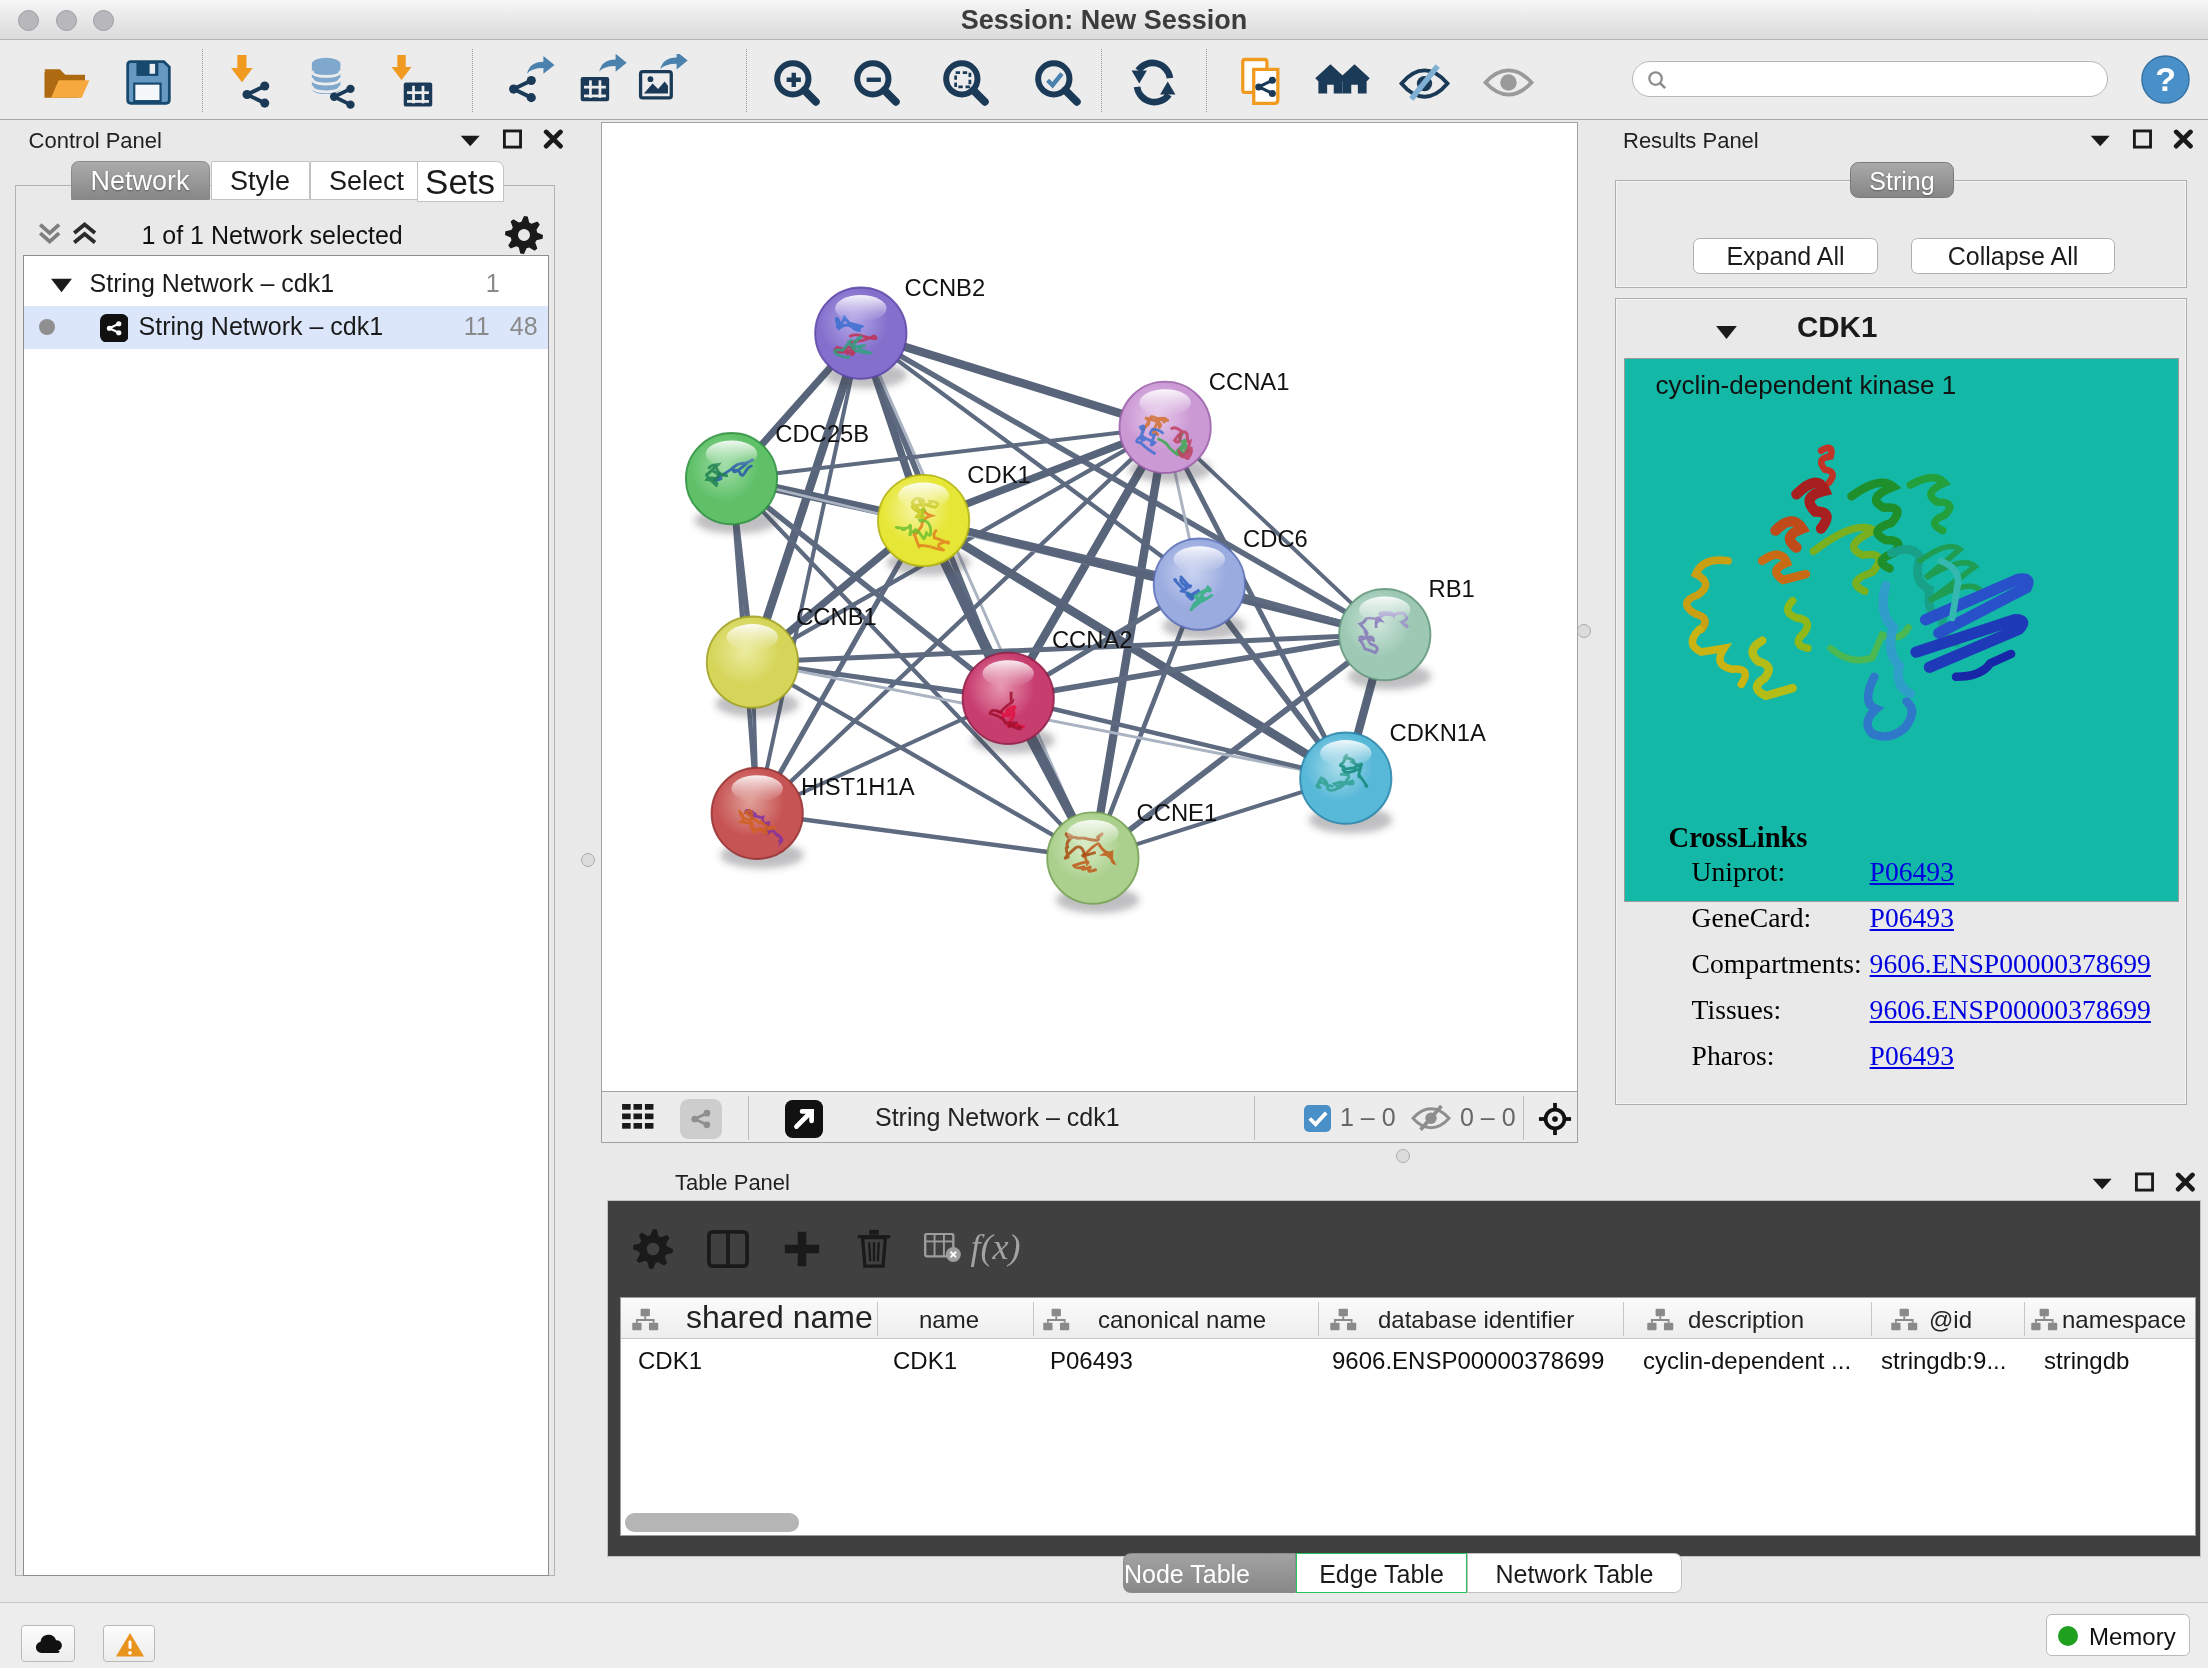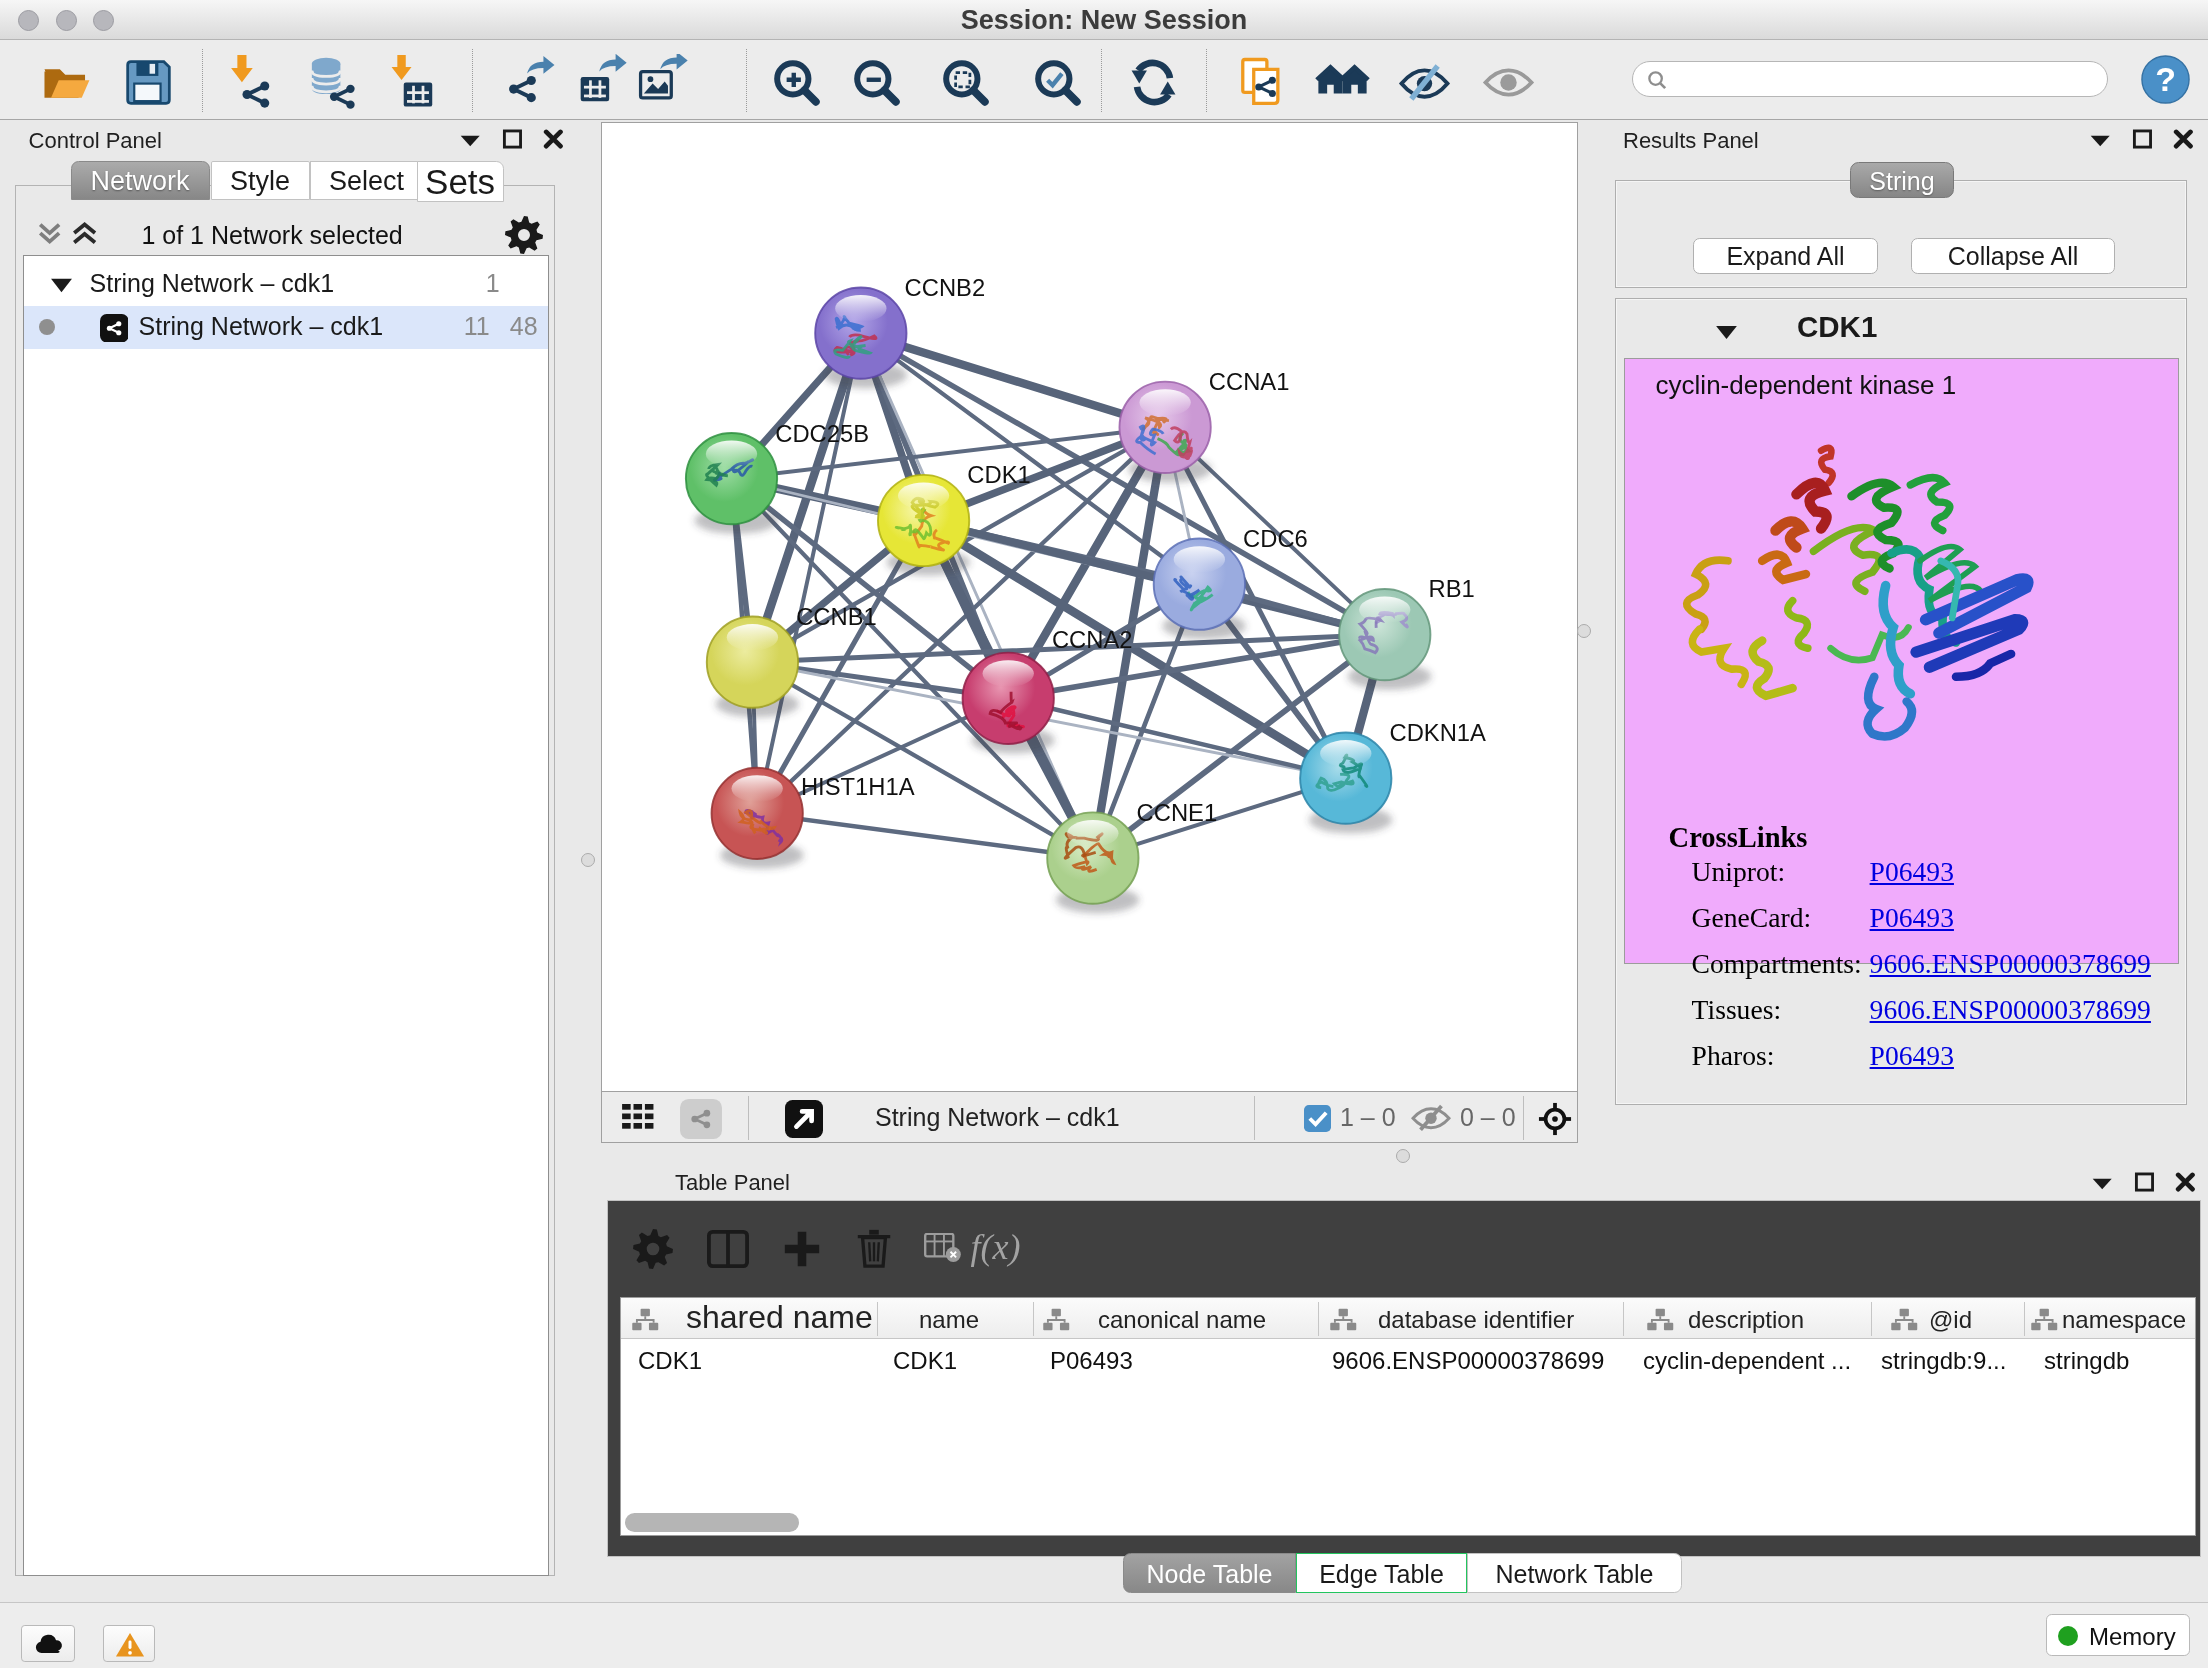--- a/index.html
+++ b/index.html
@@ -503,21 +503,21 @@
     </svg>
 <div class="abs" style="left:34px;top:58px;width:572px;height:108px;border:1px solid #aeaeae;box-shadow:inset 0 0 0 1px #f5f5f5"></div>
 <div class="abs" style="left:269px;top:40px;width:104px;height:36px;background:linear-gradient(#a9a9a9,#868686);border:1px solid #797979;border-radius:8.6px;color:#fff;text-align:center;font-size:25px;line-height:36px;text-shadow:0 1px 1.9px rgba(0,0,0,0.35)">String</div>
 <div class="abs" style="left:112px;top:116px;width:185px;height:36px;background:#fff;border:1px solid #b0b0b0;border-radius:6.7px;text-align:center;font-size:25px;line-height:34px">Expand All</div>
 <div class="abs" style="left:330px;top:116px;width:204px;height:36px;background:#fff;border:1px solid #b0b0b0;border-radius:6.7px;text-align:center;font-size:25px;line-height:34px">Collapse All</div>
 <div class="abs" style="left:34px;top:176px;width:572px;height:807px;border:1px solid #aeaeae;box-shadow:inset 0 0 0 1px #f5f5f5">
   <svg class="abs" style="left:98px;top:25px" width="25" height="17" viewBox="0 0 26 18">
         <path d="M2,2 h22 l-11,14 z" fill="#1a1a1a"></path>
       </svg>
   <div class="abs" style="left:181px;top:11.4px;font-size:29.5px;font-weight:bold">CDK1</div>
-  <div class="abs" style="left:7.6px;top:59px;width:555px;height:606px;border:1px solid #9c9c9c;background:#f0abfc">
+  <div class="abs" style="left:7.6px;top:59px;width:555px;height:544px;border:1px solid #9c9c9c;background:#14b8a6">
     <div class="abs" style="left:31px;top:10.5px;font-size:26px;color:#111">cyclin-dependent kinase 1</div>
     <svg class="abs" style="left:46px;top:80px" width="380" height="333" viewBox="0 0 400 350">
 <g fill="none" stroke-linecap="round">
 <path d="M158,12 q14,-8 10,6 q-16,2 -6,14 q14,2 4,14" stroke="#c03428" stroke-width="7"></path>
 <path d="M132,58 q22,-22 30,-4 q-26,6 -10,22 q20,0 6,18" stroke="#a81f1f" stroke-width="11"></path>
 <path d="M110,96 q18,-18 28,-2 q-22,8 -6,20" stroke="#bf4a1a" stroke-width="11"></path>
 <path d="M96,128 q20,-14 26,2 q-20,8 -4,18 l24,-6" stroke="#c96a14" stroke-width="9"></path>
 <path d="M60,128 q-26,-4 -34,14 q20,10 2,22 q-22,8 -2,20 q16,4 6,16" stroke="#c9a014" stroke-width="8"></path>
 <path d="M30,200 q-16,16 2,24 l24,-4 q-12,18 8,22 q22,-2 10,16" stroke="#c9b414" stroke-width="8"></path>
 <path d="M96,212 q-18,10 -4,22 q18,4 6,18 q-16,10 2,18 l28,-8" stroke="#b4bc18" stroke-width="9"></path>
@@ -660,21 +660,21 @@
    <div class="abs" style="left:17px;top:49px;font-size:24px;color:#111">CDK1</div>
         <div class="abs" style="left:272px;top:49px;font-size:24px;color:#111">CDK1</div>
         <div class="abs" style="left:429px;top:49px;font-size:24px;color:#111">P06493</div>
         <div class="abs" style="left:711px;top:49px;font-size:24px;color:#111">9606.ENSP00000378699</div>
         <div class="abs" style="left:1022px;top:49px;font-size:24px;color:#111">cyclin-dependent ...</div>
         <div class="abs" style="left:1260px;top:49px;font-size:24px;color:#111">stringdb:9...</div>
         <div class="abs" style="left:1423px;top:49px;font-size:24px;color:#111">stringdb</div>
    <div class="abs" style="left:3.8px;top:215px;width:174px;height:19px;background:#b5b5b5;border-radius:9.5px"></div>
  </div>
 </div>
-<div class="abs" style="left:524px;top:402px;width:173px;height:40px;background:linear-gradient(#a2a2a2,#888);border:1px solid #8a8a8a;border-radius:7.6px 0 0 7.6px;color:#fff;text-align:center;font-size:25px;line-height:40px">Node Table</div>
+<div class="abs" style="left:524px;top:402px;width:173px;height:40px;background:linear-gradient(#a2a2a2,#888);border:1px solid #8a8a8a;border-radius:7.6px 0 0 7.6px;color:#fff;text-align:left;font-size:25px;line-height:40px">Node Table</div>
 <div class="abs" style="left:697px;top:402px;width:171px;height:40px;background:#fff;border:1px solid #22c55e;text-align:center;font-size:25px;line-height:40px">Edge Table</div>
 <div class="abs" style="left:868px;top:402px;width:215px;height:40px;background:#fff;border:1px solid #c2c2c2;border-radius:0 7.6px 7.6px 0;text-align:center;font-size:25px;line-height:40px">Network Table</div>
 </div>
 <div class="abs" style="left:0;top:1602px;width:2208px;height:67px;background:#ededed;border-top:1px solid #c6c6c6">
 <div class="abs" style="left:21px;top:22px;width:54px;height:37px;background:linear-gradient(#fdfdfd,#ececec);border:1px solid #b9b9b9;border-radius:3.8px">
 <svg style="position:absolute;left:10.5px;top:6.7px" width="32" height="23" viewBox="0 0 34 24">
         <path d="M9,21 a6,6 0 0 1 -1,-11.9 a8.5,8.5 0 0 1 16.5,-1.6 a5.5,5.5 0 0 1 2,10.8 q1.8,0.4 1.8,1.5 q0,1.2 -2,1.2 z" fill="#111"></path>
       </svg>
     </div>
 <div class="abs" style="left:103px;top:22px;width:52px;height:37px;background:linear-gradient(#fdfdfd,#ececec);border:1px solid #b9b9b9;border-radius:3.8px">

